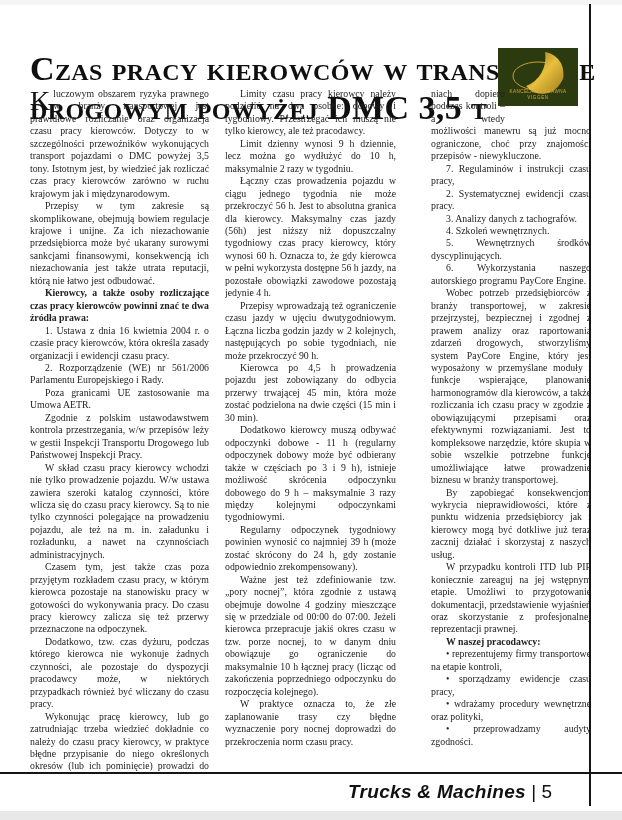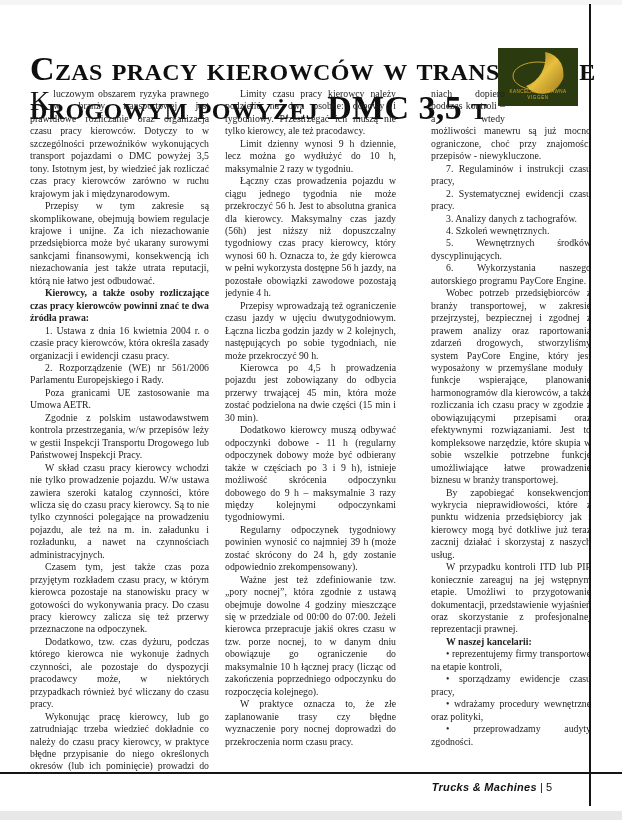--- a/index.html
+++ b/index.html
@@ -32,21 +32,21 @@
   .col p.noindent{text-indent:0;}
   .col p.bold{font-weight:bold;}
   .dropcap{
     float:left;font-size:28px;line-height:23px;padding:1px 3px 0 0;
     font-weight:400;color:#111;
   }
   .logo-spacer{float:right;width:86px;height:26px;}
 
   .footer-text{
     position:absolute;top:781px;right:70px;
-    font-family:"Liberation Sans", sans-serif;font-size:11px;color:#111;
+    font-family:"Liberation Sans", sans-serif;font-size:19px;color:#111;
     white-space:nowrap;
   }
   .footer-mag{font-weight:bold;font-style:italic;letter-spacing:0.3px;}
   .footer-page{font-weight:400;}
 </style>
 </head>
 <body>
 
 <div class="top-strip"></div>
 
@@ -104,21 +104,21 @@
   <p class="noindent">niach dopiero podczas kontroli – a wtedy możliwości manewru są już mocno ograniczone, choć przy znajomości przepisów - niewykluczone.</p>
   <p>7. Regulaminów i instrukcji czasu pracy,</p>
   <p>2. Systematycznej ewidencji czasu pracy.</p>
   <p>3. Analizy danych z tachografów.</p>
   <p>4. Szkoleń wewnętrznych.</p>
   <p>5. Wewnętrznych środków dyscyplinujących.</p>
   <p>6. Wykorzystania naszego autorskiego programu PayCore Engine.</p>
   <p>Wobec potrzeb przedsiębiorców z branży transportowej, w zakresie przejrzystej, bezpiecznej i zgodnej z prawem analizy oraz raportowania zdarzeń drogowych, stworzyliśmy system PayCore Engine, który jest wyposażony w przemyślane moduły i funkcje wspierające, planowanie harmonogramów dla kierowców, a także rozliczania ich czasu pracy w zgodzie z obowiązującymi przepisami oraz efektywnymi rozwiązaniami. Jest to kompleksowe narzędzie, które skupia w sobie wszelkie potrzebne funkcje umożliwiające łatwe prowadzenie biznesu w branży transportowej.</p>
   <p>By zapobiegać konsekwencjom wykrycia nieprawidłowości, które z punktu widzenia przedsiębiorcy jak i kierowcy mogą być dotkliwe już teraz zacznij działać i skorzystaj z naszych usług.</p>
   <p>W przypadku kontroli ITD lub PIP koniecznie zareaguj na jej wstępnym etapie. Umożliwi to przygotowanie dokumentacji, przedstawienie wyjaśnień oraz skorzystanie z profesjonalnej reprezentacji prawnej.</p>
-  <p class="bold">W naszej kancelarii:</p>
+  <p class="bold">W naszej pracodawcy:</p>
   <p>• reprezentujemy firmy transportowe na etapie kontroli,</p>
   <p>• sporządzamy ewidencje czasu pracy,</p>
   <p>• wdrażamy procedury wewnętrzne oraz polityki,</p>
   <p>• przeprowadzamy audyty zgodności.</p>
 
 </div>
 
 <div class="footer-rule"></div>
 <div class="vline"></div>
 

